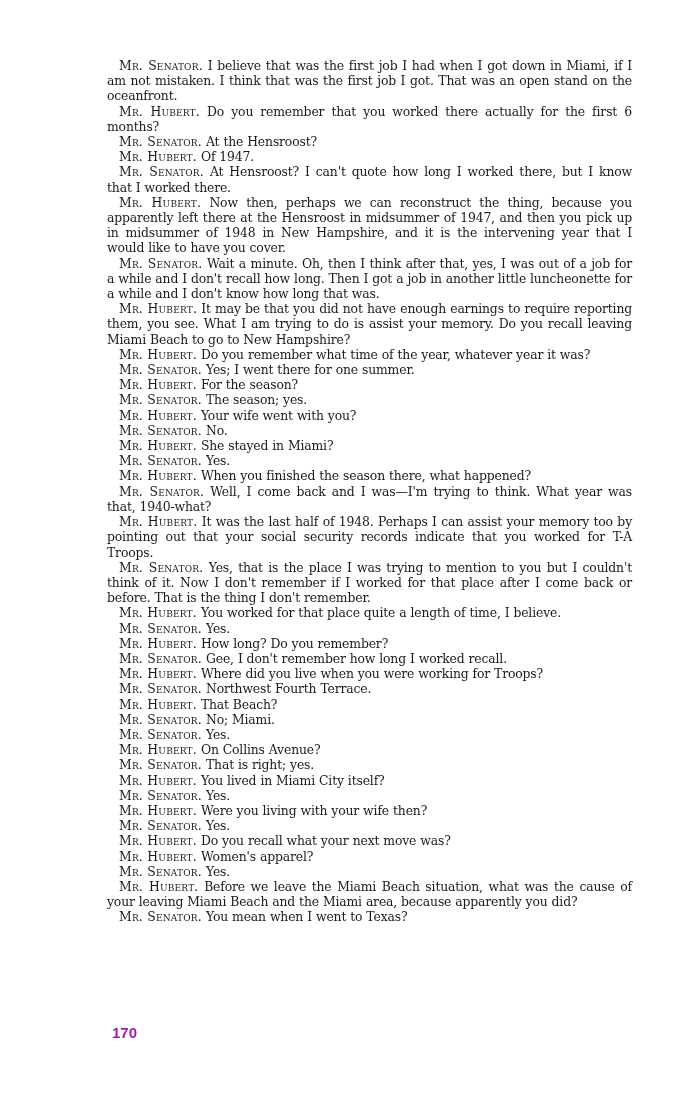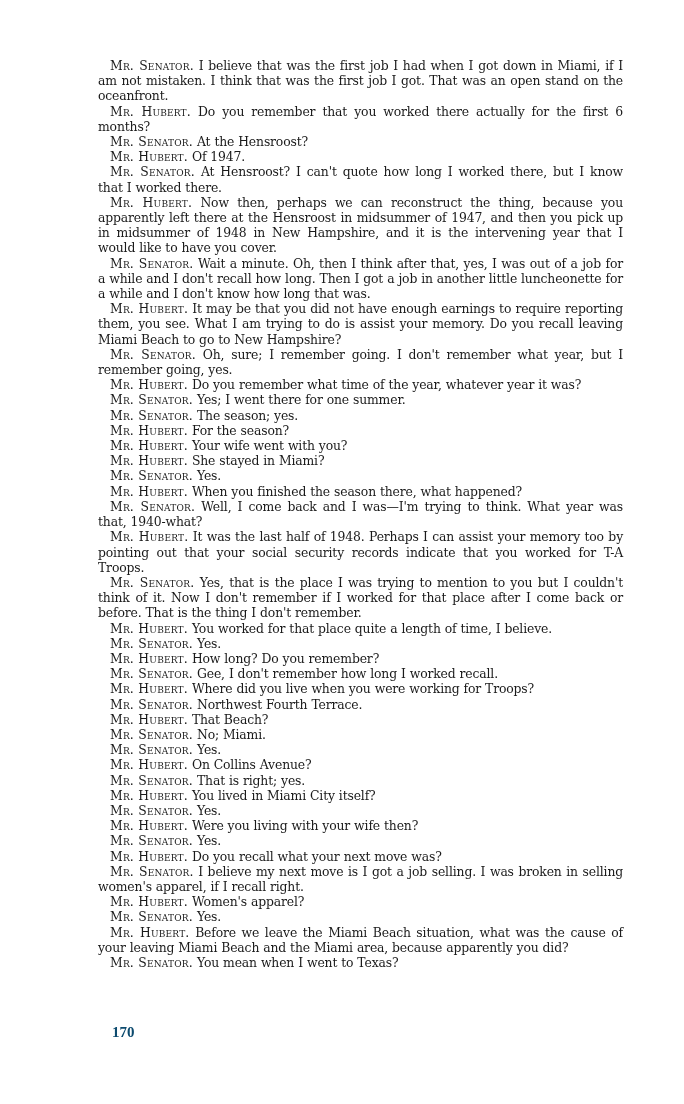--- a/index.html
+++ b/index.html
@@ -10,21 +10,21 @@
     body {
       width: 684px;
       height: 1104px;
       position: relative;
       overflow: hidden;
       font-family: "DejaVu Serif", "Liberation Serif", serif;
       color: #1a1a1a;
     }
     .page {
       position: absolute;
-      left: 98px;
+      left: 107px;
       top: 58px;
       width: 525px;
     }
     .para {
       font-size: 12.4px;
       line-height: 15.2px;
       text-align: justify;
       text-indent: 12px;
       margin: 0;
       letter-spacing: -0.15px;
@@ -33,44 +33,44 @@
     .speaker {
       font-variant: small-caps;
       letter-spacing: 0.2px;
     }
     .page-number {
       position: absolute;
       left: 112px;
       top: 1024px;
       font-size: 15px;
       font-weight: bold;
-      font-family: Liberation Serif, serif;
-      color: #0c4a6e;
+      font-family: Liberation Sans, sans-serif;
+      color: #a21caf;
     }
   </style>
 </head>
 <body>
 
 <div class="page">
 
   <div id="para-container">
       <p class="para"><span class="speaker">Mr. Senator.</span> <span class="utterance">I believe that was the first job I had when I got down in Miami, if I am not mistaken.  I think that was the first job I got.  That was an open stand on the oceanfront.</span></p>
       <p class="para"><span class="speaker">Mr. Hubert.</span> <span class="utterance">Do you remember that you worked there actually for the first 6 months?</span></p>
       <p class="para"><span class="speaker">Mr. Senator.</span> <span class="utterance">At the Hensroost?</span></p>
       <p class="para"><span class="speaker">Mr. Hubert.</span> <span class="utterance">Of 1947.</span></p>
       <p class="para"><span class="speaker">Mr. Senator.</span> <span class="utterance">At Hensroost?  I can't quote how long I worked there, but I know that I worked there.</span></p>
       <p class="para"><span class="speaker">Mr. Hubert.</span> <span class="utterance">Now then, perhaps we can reconstruct the thing, because you apparently left there at the Hensroost in midsummer of 1947, and then you pick up in midsummer of 1948 in New Hampshire, and it is the intervening year that I would like to have you cover.</span></p>
       <p class="para"><span class="speaker">Mr. Senator.</span> <span class="utterance">Wait a minute.  Oh, then I think after that, yes, I was out of a job for a while and I don't recall how long.  Then I got a job in another little luncheonette for a while and I don't know how long that was.</span></p>
       <p class="para"><span class="speaker">Mr. Hubert.</span> <span class="utterance">It may be that you did not have enough earnings to require reporting them, you see.  What I am trying to do is assist your memory.  Do you recall leaving Miami Beach to go to New Hampshire?</span></p>
-      <p class="para"><span class="speaker">Mr. Senator.</span> <span class="utterance">Oh, sure; I remember going.  I don't remember what year, but I remember going, yes.</span></p>
       <p class="para"><span class="speaker">Mr. Hubert.</span> <span class="utterance">Do you remember what time of the year, whatever year it was?</span></p>
       <p class="para"><span class="speaker">Mr. Senator.</span> <span class="utterance">Yes; I went there for one summer.</span></p>
+      <p class="para"><span class="speaker">Mr. Hubert.</span> <span class="utterance">For the season?</span></p>
       <p class="para"><span class="speaker">Mr. Senator.</span> <span class="utterance">The season; yes.</span></p>
-      <p class="para"><span class="speaker">Mr. Hubert.</span> <span class="utterance">For the season?</span></p>
       <p class="para"><span class="speaker">Mr. Hubert.</span> <span class="utterance">Your wife went with you?</span></p>
+      <p class="para"><span class="speaker">Mr. Senator.</span> <span class="utterance">No.</span></p>
       <p class="para"><span class="speaker">Mr. Hubert.</span> <span class="utterance">She stayed in Miami?</span></p>
       <p class="para"><span class="speaker">Mr. Senator.</span> <span class="utterance">Yes.</span></p>
       <p class="para"><span class="speaker">Mr. Hubert.</span> <span class="utterance">When you finished the season there, what happened?</span></p>
       <p class="para"><span class="speaker">Mr. Senator.</span> <span class="utterance">Well, I come back and I was—I'm trying to think.  What year was that, 1940-what?</span></p>
       <p class="para"><span class="speaker">Mr. Hubert.</span> <span class="utterance">It was the last half of 1948.  Perhaps I can assist your memory too by pointing out that your social security records indicate that you worked for T-A Troops.</span></p>
       <p class="para"><span class="speaker">Mr. Senator.</span> <span class="utterance">Yes, that is the place I was trying to mention to you but I couldn't think of it.  Now I don't remember if I worked for that place after I come back or before.  That is the thing I don't remember.</span></p>
       <p class="para"><span class="speaker">Mr. Hubert.</span> <span class="utterance">You worked for that place quite a length of time, I believe.</span></p>
       <p class="para"><span class="speaker">Mr. Senator.</span> <span class="utterance">Yes.</span></p>
       <p class="para"><span class="speaker">Mr. Hubert.</span> <span class="utterance">How long?  Do you remember?</span></p>
       <p class="para"><span class="speaker">Mr. Senator.</span> <span class="utterance">Gee, I don't remember how long I worked recall.</span></p>
@@ -79,21 +79,20 @@
       <p class="para"><span class="speaker">Mr. Hubert.</span> <span class="utterance">That Beach?</span></p>
       <p class="para"><span class="speaker">Mr. Senator.</span> <span class="utterance">No; Miami.</span></p>
       <p class="para"><span class="speaker">Mr. Senator.</span> <span class="utterance">Yes.</span></p>
       <p class="para"><span class="speaker">Mr. Hubert.</span> <span class="utterance">On Collins Avenue?</span></p>
       <p class="para"><span class="speaker">Mr. Senator.</span> <span class="utterance">That is right; yes.</span></p>
       <p class="para"><span class="speaker">Mr. Hubert.</span> <span class="utterance">You lived in Miami City itself?</span></p>
       <p class="para"><span class="speaker">Mr. Senator.</span> <span class="utterance">Yes.</span></p>
       <p class="para"><span class="speaker">Mr. Hubert.</span> <span class="utterance">Were you living with your wife then?</span></p>
       <p class="para"><span class="speaker">Mr. Senator.</span> <span class="utterance">Yes.</span></p>
       <p class="para"><span class="speaker">Mr. Hubert.</span> <span class="utterance">Do you recall what your next move was?</span></p>
-      <p class="para"><span class="speaker">Mr. Senator.</span> <span class="utterance">I believe my next move is I got a job selling.  I was broken in selling women's apparel, if I recall right.</span></p>
       <p class="para"><span class="speaker">Mr. Hubert.</span> <span class="utterance">Women's apparel?</span></p>
       <p class="para"><span class="speaker">Mr. Senator.</span> <span class="utterance">Yes.</span></p>
       <p class="para"><span class="speaker">Mr. Hubert.</span> <span class="utterance">Before we leave the Miami Beach situation, what was the cause of your leaving Miami Beach and the Miami area, because apparently you did?</span></p>
       <p class="para"><span class="speaker">Mr. Senator.</span> <span class="utterance">You mean when I went to Texas?</span></p>
     </div>
 </div>
 
 <div class="page-number">170</div>
 
 </body></html>

